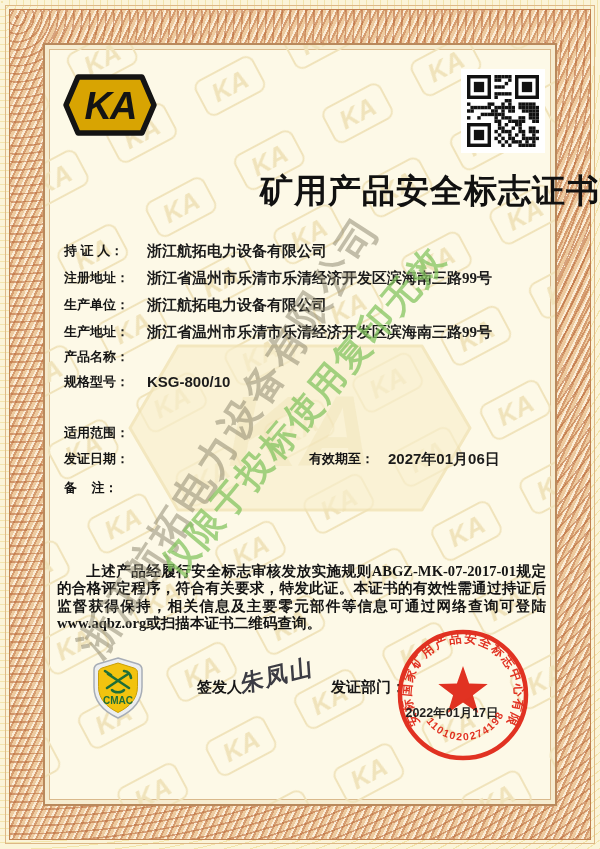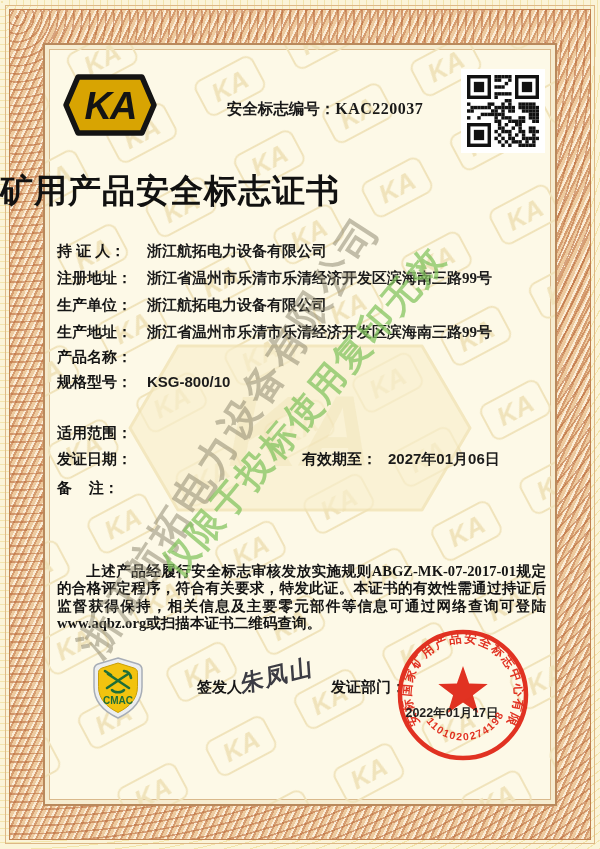--- a/index.html
+++ b/index.html
@@ -13,24 +13,24 @@
       repeating-radial-gradient(circle at 7px 7px,rgba(185,104,56,.55) 0 1.6px,transparent 1.6px 8px),
       repeating-linear-gradient(115deg,rgba(255,247,230,.8) 0 2px,rgba(198,124,76,.5) 2px 4px,rgba(240,206,162,.7) 4px 7px);
     border:1px solid #c08050;}
   .content-bg{position:absolute;inset:43px;background:#fdf9e7;border:2px solid #b9895c;
     box-shadow:inset 0 0 0 4px #f6ecd0, inset 0 0 0 5px #d9b98c;}
   .tile-svg{position:absolute;inset:45px;z-index:1;pointer-events:none;}
   .bigka{position:absolute;left:118px;top:330px;z-index:1;pointer-events:none;opacity:.8;}
   .certno{position:absolute;top:99px;left:160px;width:330px;text-align:center;z-index:2;
     font-family:"Liberation Serif",serif;font-size:15.5px;font-weight:700;color:#191919;}
   .certno .num{font-size:16px;letter-spacing:.5px;}
-  .title{position:absolute;top:169px;left:0;width:600px;text-align:left;z-index:2;
+  .title{position:absolute;top:169px;left:0;width:600px;text-align:right;z-index:2;
     font-family:"Liberation Serif",serif;font-size:33px;font-weight:900;letter-spacing:1px;color:#111;}
-  .lab{position:absolute;z-index:2;font-size:15px;font-weight:800;color:#151515;white-space:pre;
-    font-family:"Liberation Sans",sans-serif;}
+  .lab{position:absolute;z-index:2;font-size:13px;font-weight:800;color:#151515;white-space:pre;
+    font-family:"Liberation Sans",sans-serif;margin-left:7px;}
   .val{position:absolute;z-index:2;color:#1b1b1b;white-space:nowrap;}
   .v-cal{font-family:"Liberation Serif",serif;font-size:15px;font-weight:700;}
   .v-num{font-family:Liberation Sans, sans-serif;font-size:15px;font-weight:800;}
   .para{position:absolute;left:57px;top:563px;width:489px;z-index:2;
     font-family:"Liberation Serif",serif;font-size:14.6px;font-weight:700;line-height:17.4px;
     text-align:justify;text-indent:2em;color:#141414;}
   .wm{position:absolute;z-index:3;pointer-events:none;text-align:center;white-space:nowrap;font-weight:700;
     font-family:"Liberation Serif",serif;}
   .wm-gray{left:-51px;top:409px;width:560px;font-size:40px;letter-spacing:3px;
     color:rgba(136,130,106,.5);transform:rotate(-57deg);}
@@ -67,21 +67,20 @@
   <svg class="bigka" width="364" height="196">
     <polygon points="60,16 304,16 352,98 304,180 60,180 12,98" fill="rgba(248,238,205,.85)" stroke="#f1e3b6" stroke-width="3" stroke-linejoin="round"></polygon>
     <text x="182" y="136" text-anchor="middle" font-size="100" font-weight="900" font-style="italic" fill="rgba(243,231,190,.9)">KA</text>
   </svg>
 
   <svg class="kalogo" width="94" height="64" viewBox="0 0 94 64">
     <polygon points="15,4 79,4 91,32 79,60 15,60 3,32" fill="#d8a402" stroke="#141414" stroke-width="5.5" stroke-linejoin="round"></polygon>
     <text x="47" y="46" text-anchor="middle" font-size="38" font-weight="900" font-style="italic" letter-spacing="-2" fill="#141414" font-family="Liberation Sans,sans-serif">KA</text>
   </svg>
 
-  <div class="certno"><span>安全标志编号：</span><span class="num">KAC220037</span></div>
 
   <div class="qrbox">
     <svg id="qr-svg" width="72" height="72">
       <g id="qr-modules">
           <rect x="0" y="0" width="24" height="24" fill="#111"></rect>
           <rect x="3.4285714285714284" y="3.4285714285714284" width="17.142857142857142" height="17.142857142857142" fill="#fff"></rect>
           <rect x="6.857142857142857" y="6.857142857142857" width="10.285714285714285" height="10.285714285714285" fill="#111"></rect>
           <rect x="48" y="0" width="24" height="24" fill="#111"></rect>
           <rect x="51.42857142857142" y="3.4285714285714284" width="17.142857142857142" height="17.142857142857142" fill="#fff"></rect>
           <rect x="54.857142857142854" y="6.857142857142857" width="10.285714285714285" height="10.285714285714285" fill="#111"></rect>

